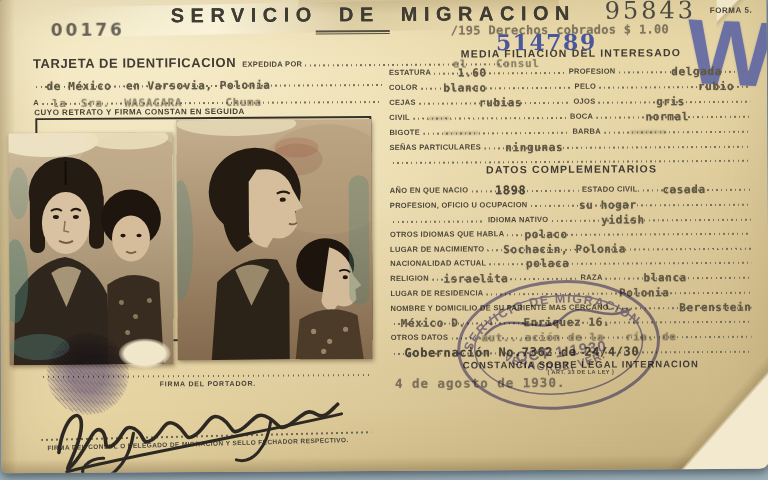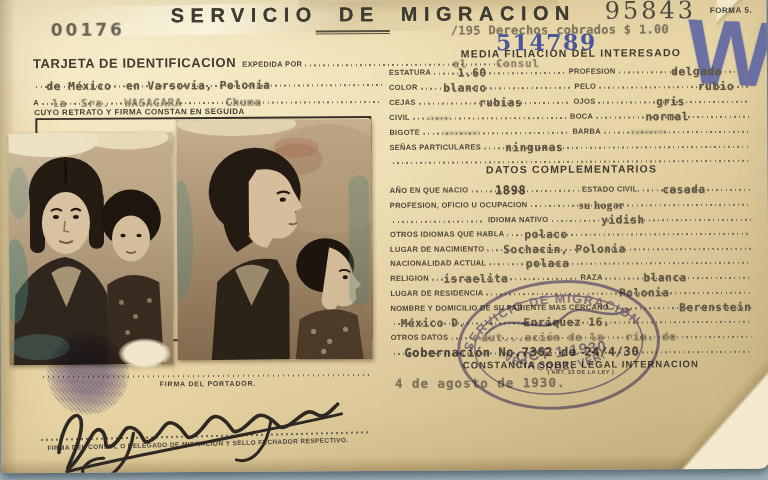--- a/index.html
+++ b/index.html
@@ -270,21 +270,21 @@
         <span class="tv dark" style="left:22%;">1898</span>
       </span>
     <span class="fl">ESTADO CIVIL.</span>
     <span class="dots">
         <span class="tv" style="left:18%;">casada</span>
       </span>
   </div>
   <div class="frow" style="top:200px;">
     <span class="fl">PROFESION, OFICIO U OCUPACION</span>
     <span class="dots">
-        <span class="tv" style="left:22%;font-family:Liberation Serif, serif;">su hogar</span>
+        <span class="tv" style="left:22%;">su hogar</span>
       </span>
   </div>
   <div class="frow" style="top:215px;">
     <span class="dots" style="flex:0 0 92px;"></span>
     <span class="fl">IDIOMA NATIVO</span>
     <span class="dots">
         <span class="tv" style="left:25%;margin-top:39px;">yidish</span>
       </span>
   </div>
   <div class="frow" style="top:229px;">

